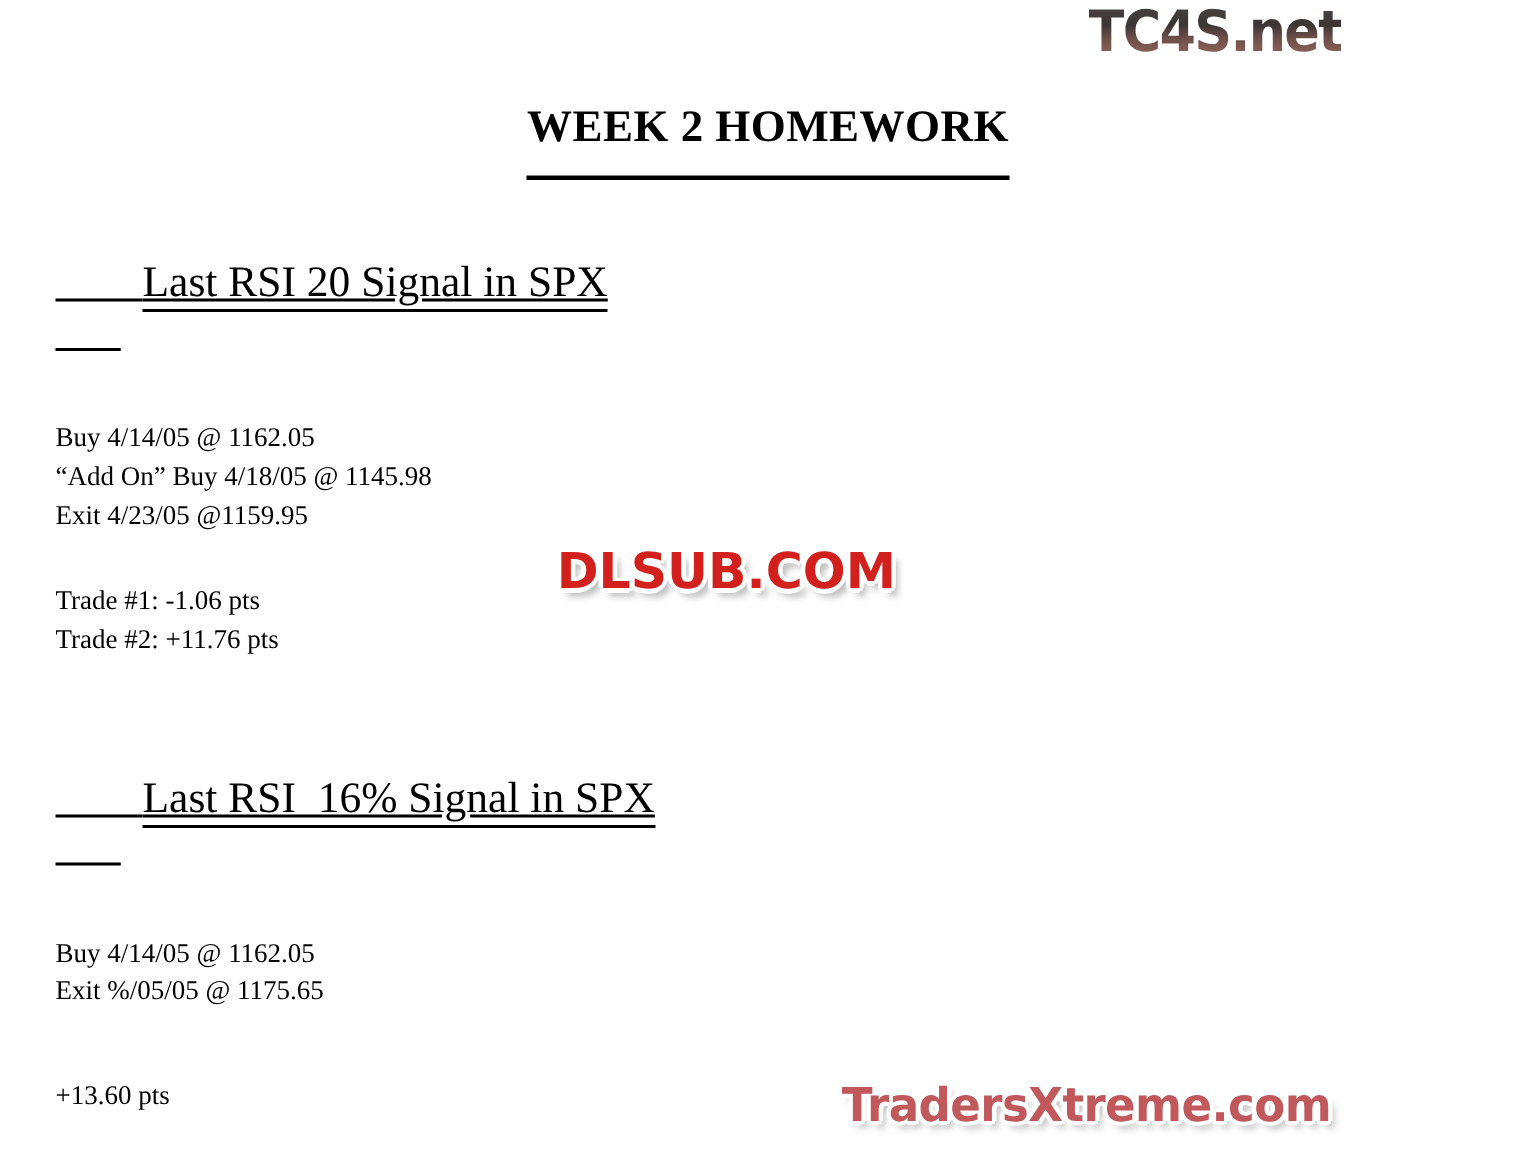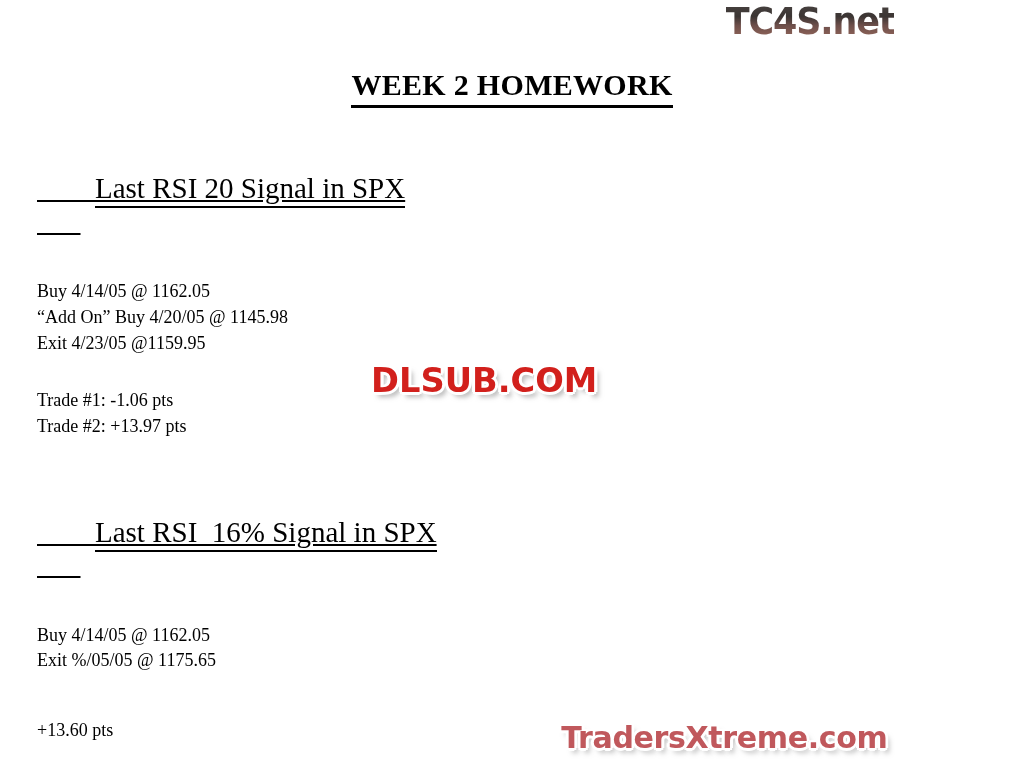--- a/index.html
+++ b/index.html
@@ -47,21 +47,21 @@
     left: 0;
     width: 1024px;
     text-align: center;
     font-size: 30px;
     font-weight: bold;
     color: #000000;
     letter-spacing: 0.3px;
   }
   .slide-title .u {
     border-bottom: 3px solid #000;
-    padding-bottom: 4px;
+    padding-bottom: 16px;
   }
 
   
   .body-area {
     position: absolute;
     left: 37px;
     top: 140px;
     width: 700px;
   }
   .sec-heading {
@@ -161,25 +161,25 @@
   </div>
 
   <div class="body-area">
 
     <div>
       <div class="sec-heading">
         <span class="u">Last RSI 20 Signal in SPX</span>
       </div>
       <div class="gap-after-head"></div>
       <div class="para">Buy 4/14/05 @ 1162.05</div>
-      <div class="para">“Add On” Buy 4/20/05 @ 1145.98</div>
+      <div class="para">“Add On” Buy 4/18/05 @ 1145.98</div>
       <div class="para">Exit 4/23/05 @1159.95</div>
       <div class="spacer-md"></div>
       <div class="para">Trade #1: -1.06 pts</div>
-      <div class="para">Trade #2: +13.97 pts</div>
+      <div class="para">Trade #2: +11.76 pts</div>
     </div>
 
     <div class="spacer-lg"></div>
 
     <div>
       <div class="sec-heading">
         <span class="u">Last RSI  16% Signal in SPX</span>
       </div>
       <div class="gap-after-head"></div>
       <div class="para">Buy 4/14/05 @ 1162.05</div>

